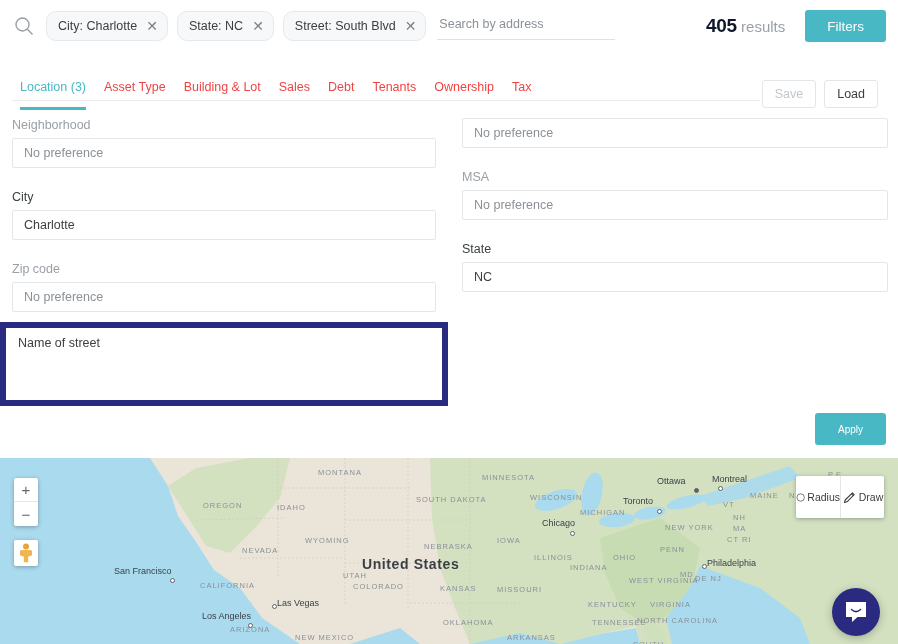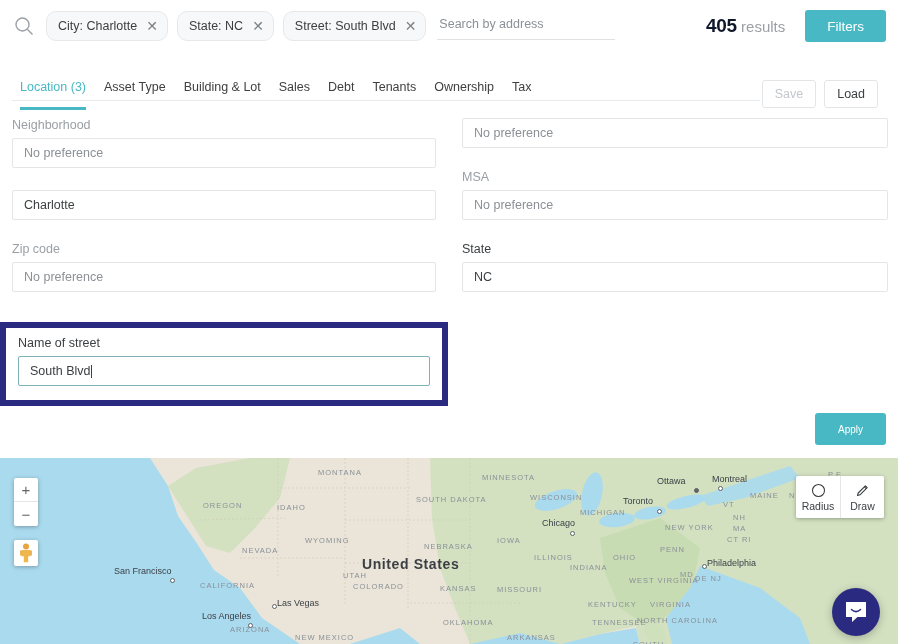--- a/index.html
+++ b/index.html
@@ -48,21 +48,21 @@
     font-family: "Liberation Sans", sans-serif;
   }
 
   
   .tabsrow {
     position: absolute; left: 0; top: 60px; width: 898px; height: 42px;
     display: flex; align-items: center; padding: 0 20px; margin-top: 12px;
   }
   .tabs { display: flex; gap: 18px; align-items: flex-start; }
   .tab {
-    font-size: 12.5px; color: #404040; padding: 4px 0 13px 0; cursor: pointer;
+    font-size: 12.5px; color: #ef4444; padding: 4px 0 13px 0; cursor: pointer;
     white-space: nowrap; border-bottom: 3px solid transparent;
   }
   .tab.active { color: #48b9c4; border-bottom-color: #48b9c4; }
   .tabline {
     position: absolute; left: 12px; top: 100px; width: 748px; height: 1px; background: #e8eaed;
   }
   .tab-actions { margin-left: auto; display: flex; gap: 8px; padding-top: 1px; }
   .btn-ghost {
     height: 28px; min-width: 52px; padding: 0 12px; background: #fff;
     border: 1px solid #e3e6e9; border-radius: 3px; font-size: 12.5px;
@@ -153,21 +153,21 @@
   .pegman {
     position: absolute; left: 14px; top: 82px; width: 24px; height: 26px;
     background: #fff; border-radius: 2px; box-shadow: 0 1px 4px rgba(0,0,0,.3);
     display:flex; align-items:center; justify-content:center; cursor:pointer; z-index:5;
   }
   .drawtools {
     position: absolute; right: 14px; top: 18px; display: flex; z-index: 5;
     box-shadow: 0 1px 4px rgba(0,0,0,.3); border-radius: 2px; overflow: hidden;
   }
   .drawtool {
-    width: 44px; height: 42px; background: #fff; display:flex; flex-direction: column;
+    width: 44px; height: 42px; background: #fff; display:flex; flex-direction: row;
     align-items:center; justify-content:center; gap:2px; cursor:pointer;
     font-size: 10.5px; color: #3c4043;
   }
   .drawtool + .drawtool { border-left: 1px solid #e6e6e6; }
   .intercom {
     position: absolute; right: 18px; bottom: 8px; width: 48px; height: 48px;
     border-radius: 50%; background: #2a2a80; display:flex; align-items:center;
     justify-content:center; cursor:pointer; z-index: 6;
     box-shadow: 0 2px 8px rgba(0,0,0,.25);
   }
@@ -232,20 +232,21 @@
   <div class="tabline"></div>
 
   <div class="form">
 
     <div class="col-left">
       <div class="field">
         <label class="flabel">Neighborhood</label>
         <input class="finput" type="text" placeholder="No preference" value="" style="">
       </div>
       <div class="field">
+        <label class="flabel filled">City</label>
         <input class="finput" type="text" placeholder="No preference" value="Charlotte" style="">
       </div>
       <div class="field">
         <label class="flabel">Zip code</label>
         <input class="finput" type="text" placeholder="No preference" value="" style="">
       </div>
     </div>
 
     <div class="col-right">
       <div class="field">
@@ -258,24 +259,20 @@
       <div class="field">
         <label class="flabel filled">State</label>
         <input class="finput" type="text" placeholder="No preference" value="NC" style="">
       </div>
     </div>
   </div>
 
   <div class="highlight-box">
     <div class="hl-inner">
       <label class="flabel">Name of street</label>
-      <div class="street-display">
-        <span>South Blvd</span>
-          <span class="caret"></span>
-      </div>
     </div>
   </div>
 
   <div class="actions">
     <button class="btn-apply">Apply</button>
   </div>
 
   <div class="map">
     <svg class="map-svg" width="898" height="186" viewBox="0 0 898 186">
       <rect x="0" y="0" width="898" height="186" fill="#aadaee"></rect>

